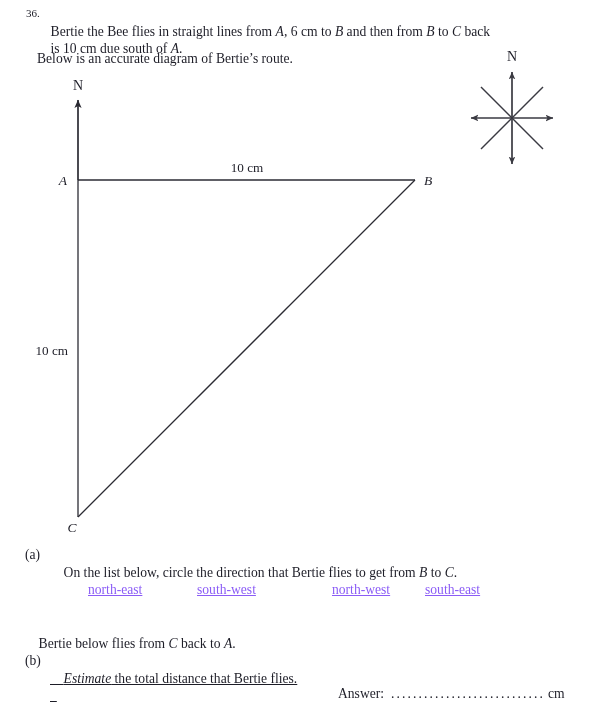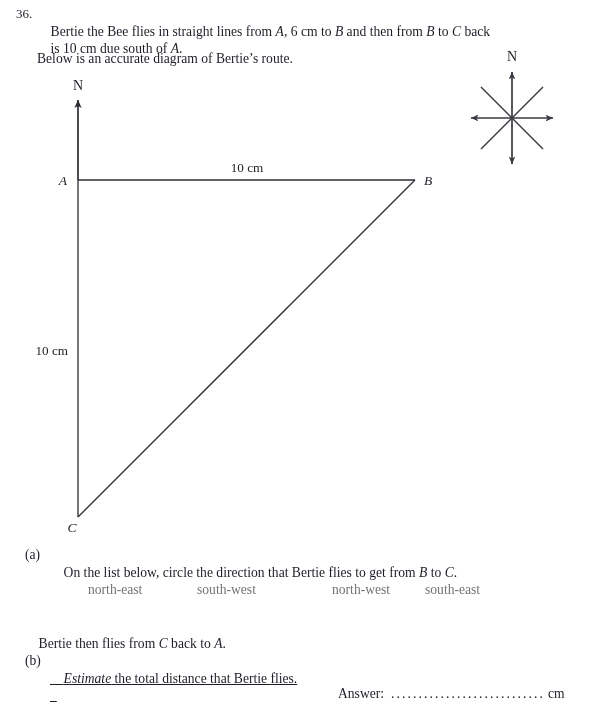--- a/index.html
+++ b/index.html
@@ -28,40 +28,41 @@
     position: absolute;
     font-size: 13.6px;
     line-height: 17.5px;
     color: #1d1d27;
     white-space: pre;
   }
   .it { font-style: italic; }
 
   
   #q-number {
-    left: 16px;
+    left: 26px;
     top: 5px;
-    font-size: 13px;
+    font-size: 11px;
   }
   #stem-line-1 { left: 37px;  top: 5px;  }
   #stem-line-2 { left: 37px;  top: 22px; }
   #stem-below  { left: 37px;  top: 50px; }
 
   
   #label-a     { left: 25px;  top: 546px; }
   #text-a      { left: 50px;  top: 546px; }
 
   .option {
     position: absolute;
     top: 581px;
     font-size: 13.6px;
     line-height: 17.5px;
-    color: #737373;
+    color: #8b5cf6;
     white-space: pre;
     cursor: pointer;
+    text-decoration: underline;
   }
   #opt-0 { left: 88px;  }
   #opt-1 { left: 197px; }
   #opt-2 { left: 312px; margin-left: 20px; }
   #opt-3 { left: 425px; text-align: right; }
 
   #text-back   { left: 25px;  top: 617px; }
 
   
   #label-b     { left: 25px;  top: 652px; }
@@ -174,21 +175,21 @@
   <div class="txt" id="text-a">
     <span>On the list below, circle the direction that Bertie flies to get from </span><span class="it">B</span><span> to </span><span class="it">C</span><span>.</span>
   </div>
 
   <div class="option" id="opt-0">north-east</div>
   <div class="option" id="opt-1">south-west</div>
   <div class="option" id="opt-2">north-west</div>
   <div class="option" id="opt-3">south-east</div>
 
   <div class="txt" id="text-back">
-    <span>Bertie then flies from </span><span class="it">C</span><span> back to </span><span class="it">A</span><span>.</span>
+    <span>Bertie below flies from </span><span class="it">C</span><span> back to </span><span class="it">A</span><span>.</span>
   </div>
 
   <div class="txt" id="label-b">(b)</div>
   <div class="txt" id="text-b">
     <span class="it">Estimate</span><span> the total distance that Bertie flies.</span>
   </div>
 
   <div id="answer-row">
     <span id="answer-label">Answer:</span>
     <span id="answer-blank">........................................</span>

